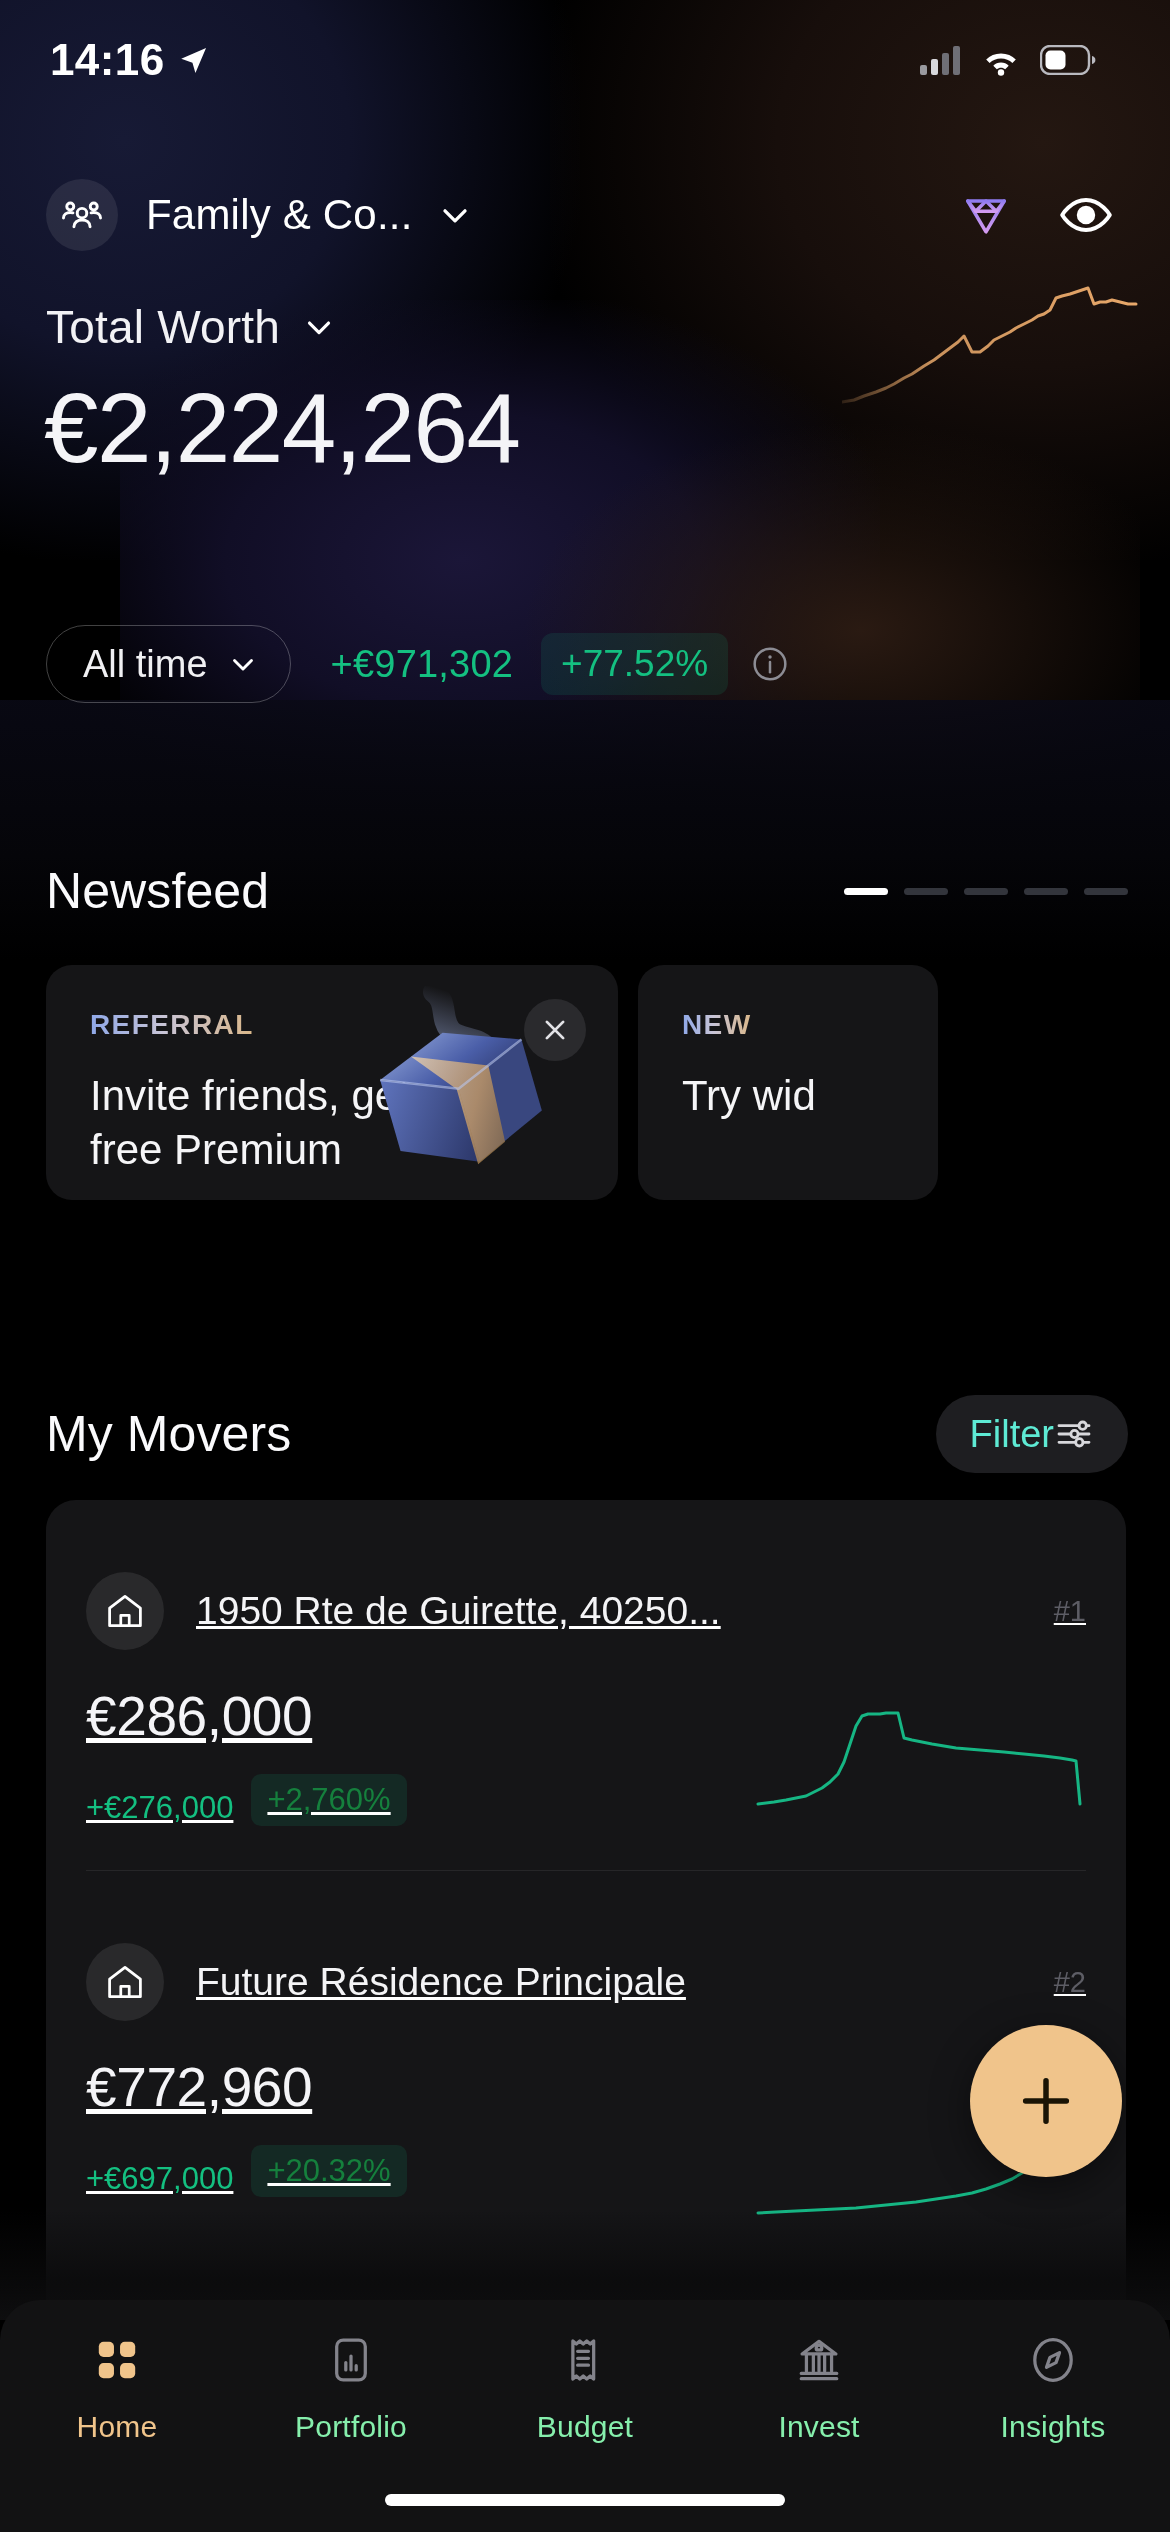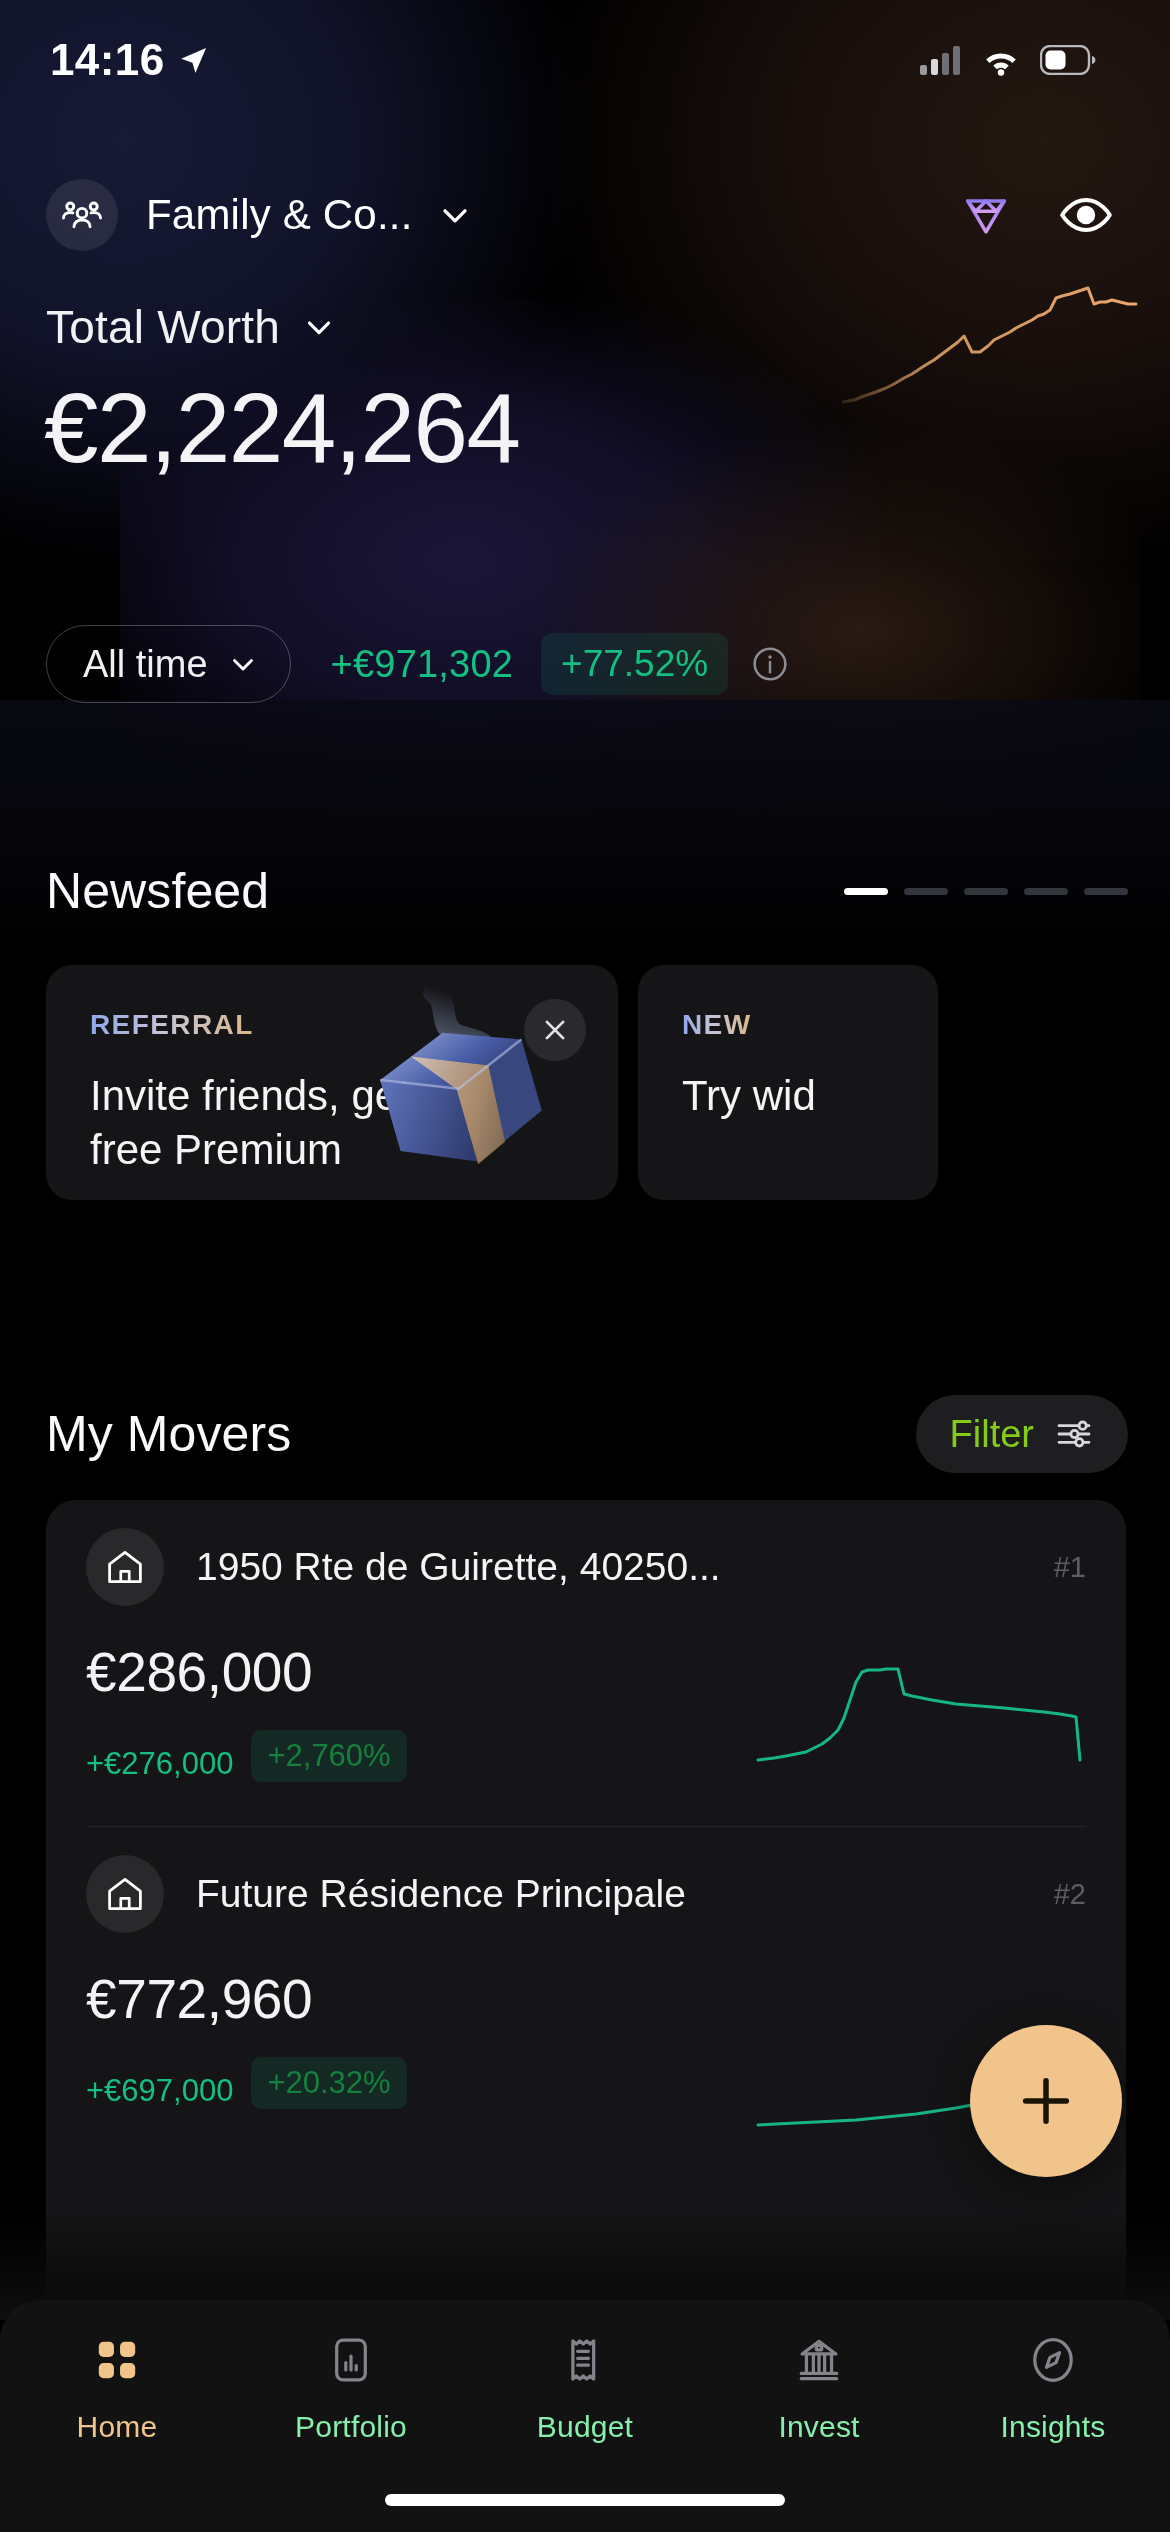--- a/index.html
+++ b/index.html
@@ -139,27 +139,27 @@
     background:#2a2a2d; display:flex; align-items:center; justify-content:center;
   }
   .gift-art {
     position:absolute; right:30px; bottom:-6px; width:250px; height:220px;
     pointer-events:none;
   }
 
   
   .pill-filter {
     height:78px; padding:0 34px; border-radius:40px; background:#1e1e21;
-    display:flex; align-items:center; gap:20px; font-size:38px; color:#84cc16;
+    display:flex; align-items:center; font-size:38px; color:#5eead4;
   }
   .movers-card {
     position:absolute; top:1500px; left:46px; right:44px; height:900px;
     background:#151517; border-radius:30px; padding:0 40px; overflow:hidden;
   }
-  .mover-row { position:relative; padding:28px 0 44px 0; }
+  .mover-row { position:relative; padding:72px 0 44px 0;text-decoration:underline; }
   .mover-row + .mover-row { border-top:1.5px solid rgba(255,255,255,.075); }
   .mover-head { display:flex; align-items:center; }
   .mover-ico {
     width:78px; height:78px; border-radius:50%; background:rgba(255,255,255,.085);
     display:flex; align-items:center; justify-content:center; flex:0 0 auto;
   }
   .mover-name {
     margin-left:32px; font-size:39px; color:#f4f4f6; font-weight:400;
     white-space:nowrap; overflow:hidden; text-overflow:ellipsis; flex:1 1 auto;
   }

